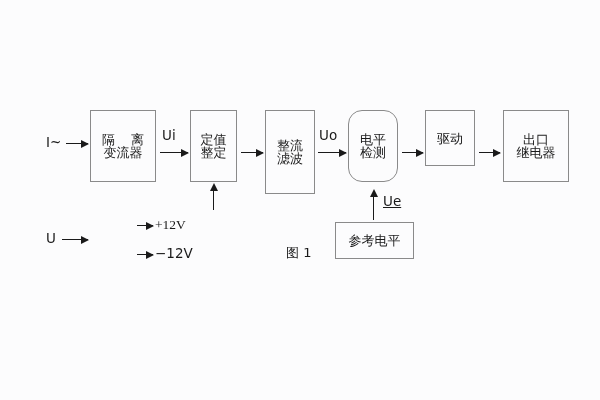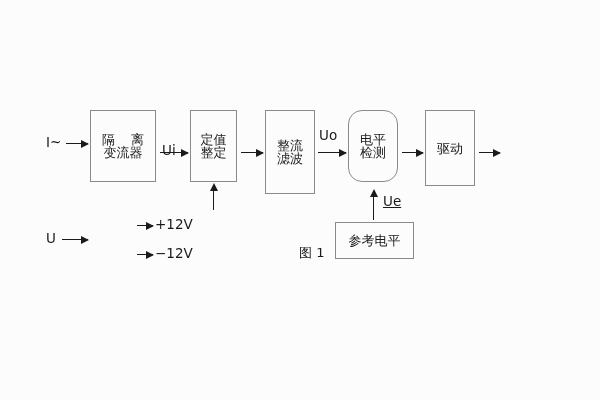--- a/index.html
+++ b/index.html
@@ -96,21 +96,21 @@
 
   <div class="label sig" style="left:46px; top:136px;">I~</div>
 
   <div class="arrow-h" style="left:66px; top:143px; width:22px;"></div>
 
   <div class="box wide-space" style="left:90px; top:110px; width:66px; height:72px;">
     <span class="ln">隔 离</span>
     <span class="ln">变流器</span>
   </div>
 
-  <div class="label sig" style="left:162px; top:129px;margin-top:15px;">Ui</div>
+  <div class="label sig" style="left:162px; top:129px;">Ui</div>
   <div class="arrow-h" style="left:160px; top:152px; width:28px;"></div>
 
   <div class="box" style="left:190px; top:110px; width:47px; height:72px;">
     <span class="ln">定值</span>
     <span class="ln">整定</span>
   </div>
 
   <div class="arrow-h" style="left:241px; top:152px; width:22px;"></div>
 
   <div class="box" style="left:265px; top:110px; width:50px; height:84px;">
@@ -121,43 +121,47 @@
   <div class="label sig" style="left:319px; top:129px;">Uo</div>
   <div class="arrow-h" style="left:318px; top:152px; width:28px;"></div>
 
   <div class="box" style="left:348px; top:110px; width:50px; height:72px;border-radius:14px;">
     <span class="ln">电平</span>
     <span class="ln">检测</span>
   </div>
 
   <div class="arrow-h" style="left:402px; top:152px; width:21px;"></div>
 
-  <div class="box" style="left:425px; top:110px; width:50px; height:76px;">
+  <div class="box" style="left:425px; top:110px; width:50px; height:56px;">
     <span class="ln">驱动</span>
   </div>
 
   <div class="arrow-h" style="left:479px; top:152px; width:21px;"></div>
 
+  <div class="box" style="left:503px; top:110px; width:66px; height:72px;">
+    <span class="ln">出口</span>
+    <span class="ln">继电器</span>
+  </div>
 
   <div class="label sig" style="left:46px; top:232px;">U</div>
 
   <div class="arrow-h" style="left:62px; top:239px; width:26px;"></div>
 
 
   <div class="arrow-h" style="left:137px; top:225px; width:16px;"></div>
-  <div class="label rail" style="left:155px; top:218px;">+12V</div>
+  <div class="label rail" style="left:155px; top:218px;font-family:Liberation Serif, serif;">+12V</div>
 
   <div class="arrow-h" style="left:137px; top:254px; width:16px;"></div>
   <div class="label rail" style="left:155px; top:247px;">−12V</div>
 
 
   <div class="arrow-v-up" style="left:213px; top:190px; height:20px;"></div>
 
   <div class="arrow-v-up" style="left:373px; top:196px; height:24px;"></div>
   <div class="label sig" style="left:383px; top:195px;text-decoration:underline;">Ue</div>
 
   <div class="box" style="left:335px; top:222px; width:79px; height:37px;">
     <span class="ln">参考电平</span>
   </div>
 
-  <div class="label cap" style="left:286px; top:246px;margin-left:13px;">图 1</div>
+  <div class="label cap" style="left:286px; top:246px;">图 1</div>
 
 </div>
 
 </body></html>

